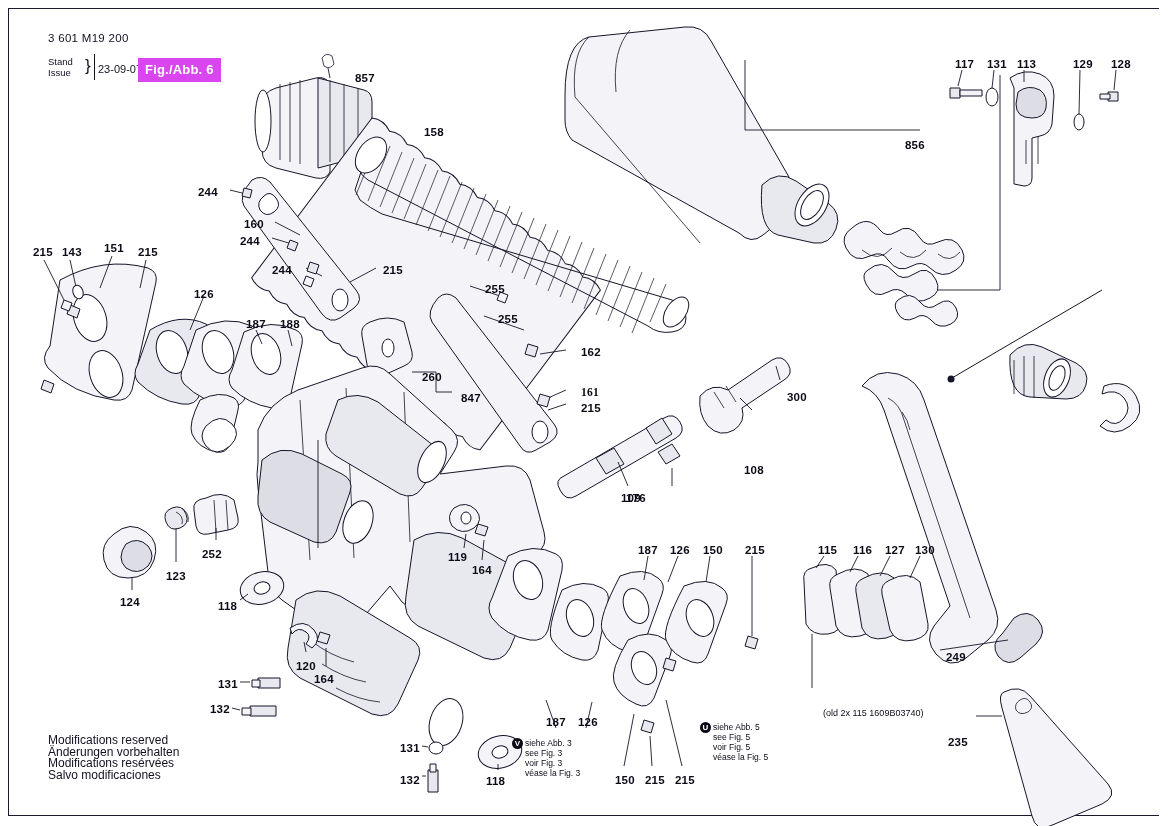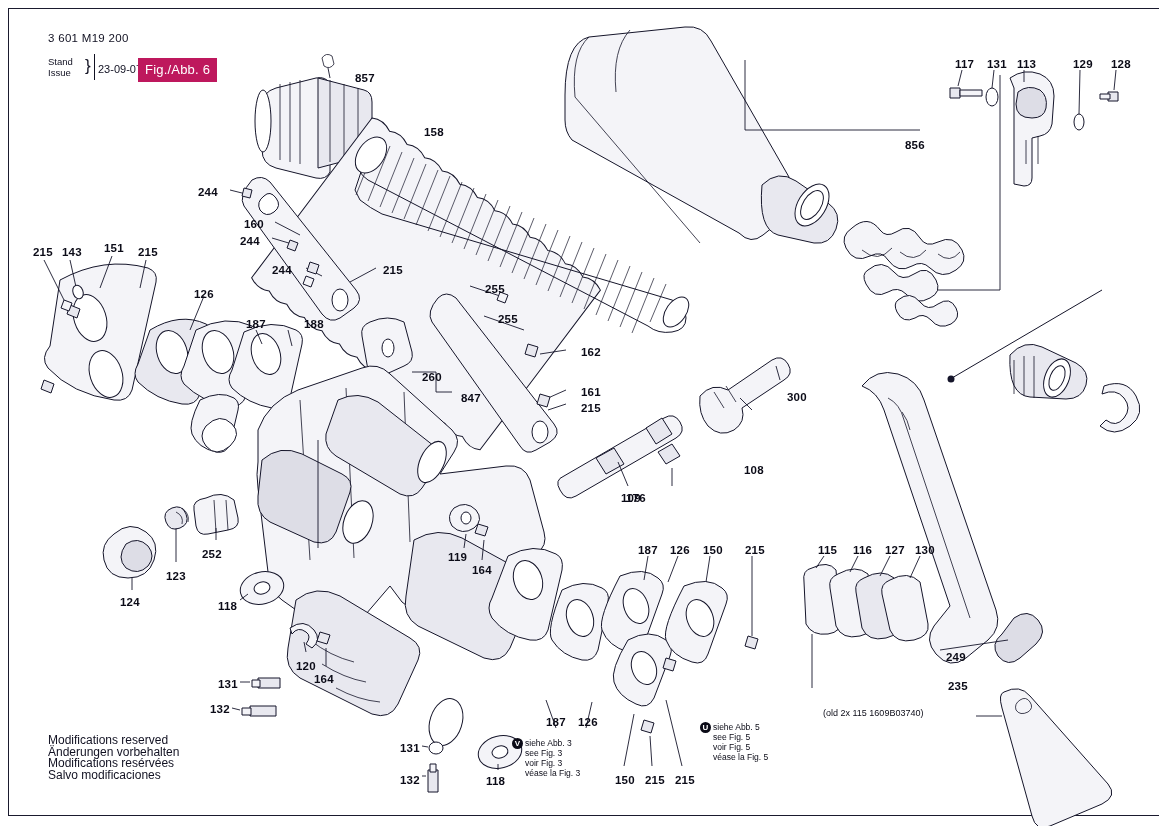--- a/index.html
+++ b/index.html
@@ -69,24 +69,24 @@
     left: 56px;
     top: 24px;
     width: 1px;
     height: 26px;
     background: #111122;
   }
   .tb-fig {
     position: absolute;
     left: 100px;
     top: 28px;
-    background: #be185d;
+    background: #d946ef;
     color: #ffffff;
     font-size: 13px;
-    font-weight: normal;
+    font-weight: bold;
     padding: 4px 7px 5px 7px;
     letter-spacing: 0.2px;
   }
   
   .footer {
     position: absolute;
     left: 48px;
     top: 735px;
     font-size: 12px;
     line-height: 11.5px;
@@ -500,46 +500,46 @@
       <div class="lbl" style="left: 272px; top: 264px;">244</div>
       <div class="lbl" style="left: 383px; top: 264px;">215</div>
       <div class="lbl" style="left: 485px; top: 283px;">255</div>
       <div class="lbl" style="left: 498px; top: 313px;">255</div>
       <div class="lbl" style="left: 33px; top: 246px;">215</div>
       <div class="lbl" style="left: 62px; top: 246px;">143</div>
       <div class="lbl" style="left: 104px; top: 242px;">151</div>
       <div class="lbl" style="left: 138px; top: 246px;">215</div>
       <div class="lbl" style="left: 194px; top: 288px;">126</div>
       <div class="lbl" style="left: 246px; top: 318px;">187</div>
-      <div class="lbl" style="left: 280px; top: 318px; margin-left: 24px;">188</div>
+      <div class="lbl" style="left: 280px; top: 318px;">188</div>
       <div class="lbl" style="left: 581px; top: 346px;">162</div>
       <div class="lbl" style="left: 422px; top: 371px;">260</div>
       <div class="lbl" style="left: 461px; top: 392px;">847</div>
-      <div class="lbl" style="left: 581px; top: 386px;">161</div>
+      <div class="lbl" style="left: 581px; top: 386px; font-family: Liberation Serif, serif;">161</div>
       <div class="lbl" style="left: 581px; top: 402px;">215</div>
       <div class="lbl" style="left: 787px; top: 391px;">300</div>
       <div class="lbl" style="left: 744px; top: 417px; margin-top: 47px;">108</div>
       <div class="lbl" style="left: 621px; top: 492px;">109</div>
       <div class="lbl" style="left: 626px; top: 492px;">176</div>
       <div class="lbl" style="left: 202px; top: 548px;">252</div>
       <div class="lbl" style="left: 166px; top: 570px;">123</div>
       <div class="lbl" style="left: 120px; top: 596px;">124</div>
       <div class="lbl" style="left: 218px; top: 600px;">118</div>
       <div class="lbl" style="left: 448px; top: 551px;">119</div>
       <div class="lbl" style="left: 472px; top: 564px;">164</div>
       <div class="lbl" style="left: 638px; top: 544px;">187</div>
       <div class="lbl" style="left: 670px; top: 544px;">126</div>
       <div class="lbl" style="left: 703px; top: 544px;">150</div>
       <div class="lbl" style="left: 745px; top: 544px;">215</div>
       <div class="lbl" style="left: 818px; top: 544px;">115</div>
       <div class="lbl" style="left: 853px; top: 544px;">116</div>
       <div class="lbl" style="left: 885px; top: 544px;">127</div>
       <div class="lbl" style="left: 915px; top: 544px;">130</div>
       <div class="lbl" style="left: 946px; top: 651px;">249</div>
-      <div class="lbl" style="left: 948px; top: 680px;">235</div>
+      <div class="lbl" style="left: 948px; top: 736px;">235</div>
       <div class="lbl" style="left: 296px; top: 660px;">120</div>
       <div class="lbl" style="left: 314px; top: 673px;">164</div>
       <div class="lbl" style="left: 218px; top: 678px;">131</div>
       <div class="lbl" style="left: 210px; top: 703px;">132</div>
       <div class="lbl" style="left: 400px; top: 742px;">131</div>
       <div class="lbl" style="left: 400px; top: 774px;">132</div>
       <div class="lbl" style="left: 486px; top: 775px;">118</div>
       <div class="lbl" style="left: 546px; top: 716px;">187</div>
       <div class="lbl" style="left: 578px; top: 716px;">126</div>
       <div class="lbl" style="left: 615px; top: 774px;">150</div>

